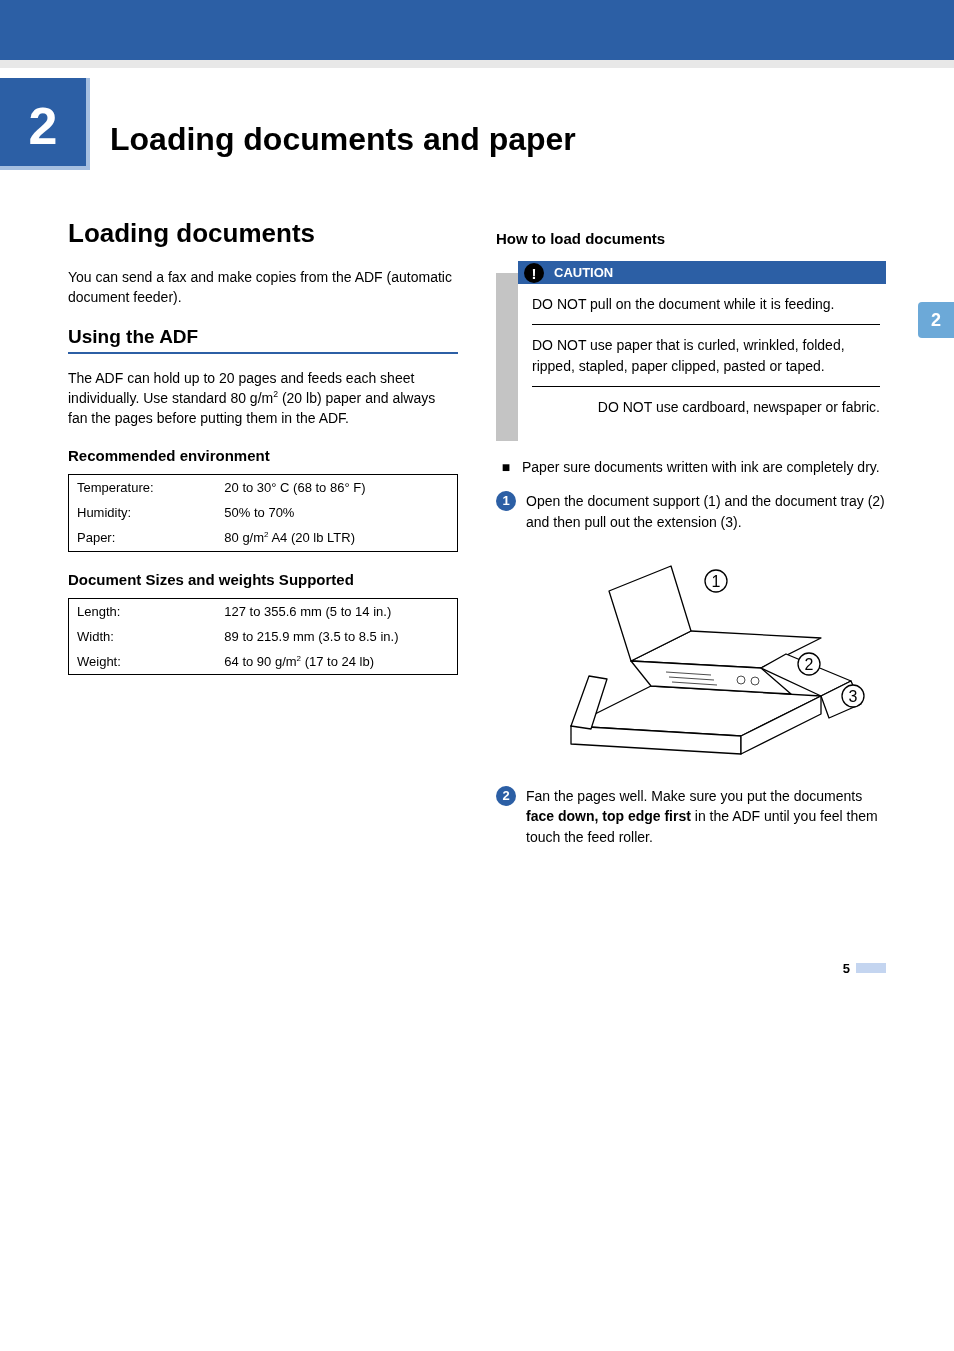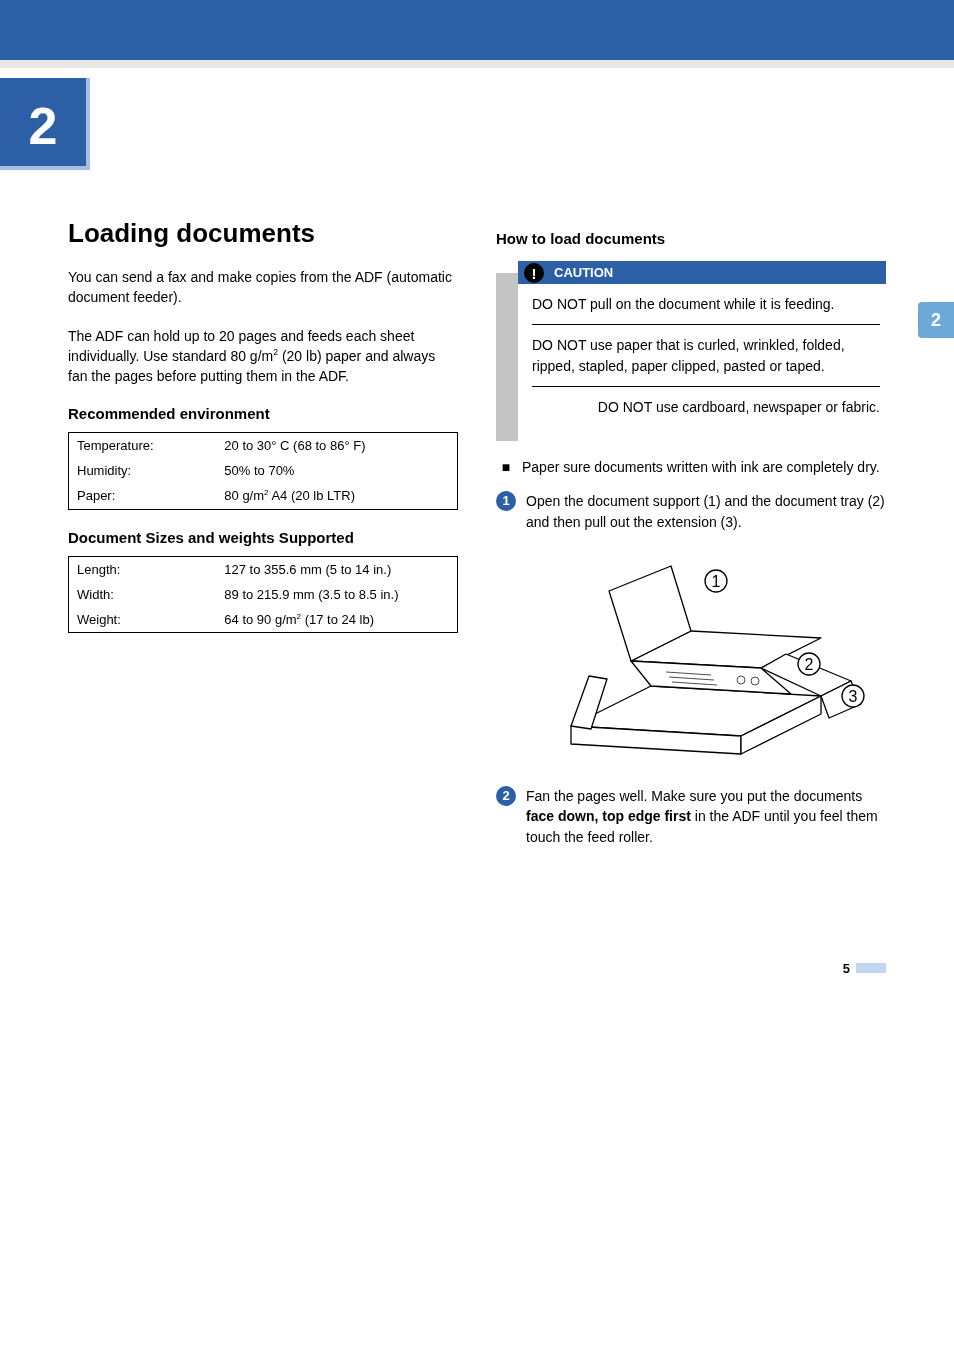--- a/index.html
+++ b/index.html
@@ -215,28 +215,30 @@
   </style>
 </head>
 <body>
 
 <div class="header-band"></div>
 <div class="side-tab">2</div>
 
 <div class="page">
   <div class="chapter-head">
     <div class="chapter-num-block">2</div>
+    <div class="chapter-title">Loading documents and paper</div>
   </div>
 
   <div class="columns">
 
     <div class="col">
       <div class="h-section">Loading documents</div>
       <div class="p-body">You can send a fax and make copies from the ADF (automatic document feeder).</div>
 
+      <div class="h-subsection">Using the ADF</div>
       <div class="p-body">
         <span>The ADF can hold up to 20 pages and feeds each sheet individually. Use standard 80 g/m</span><span class="sup">2</span><span> (20 lb) paper and always fan the pages before putting them in the ADF.</span>
       </div>
 
       <div class="h-small">Recommended environment</div>
       <table class="spec-table">
         <tbody>
             <tr>
           <td class="spec-label">Temperature:</td>
           <td>20 to 30° C (68 to 86° F)</td>

